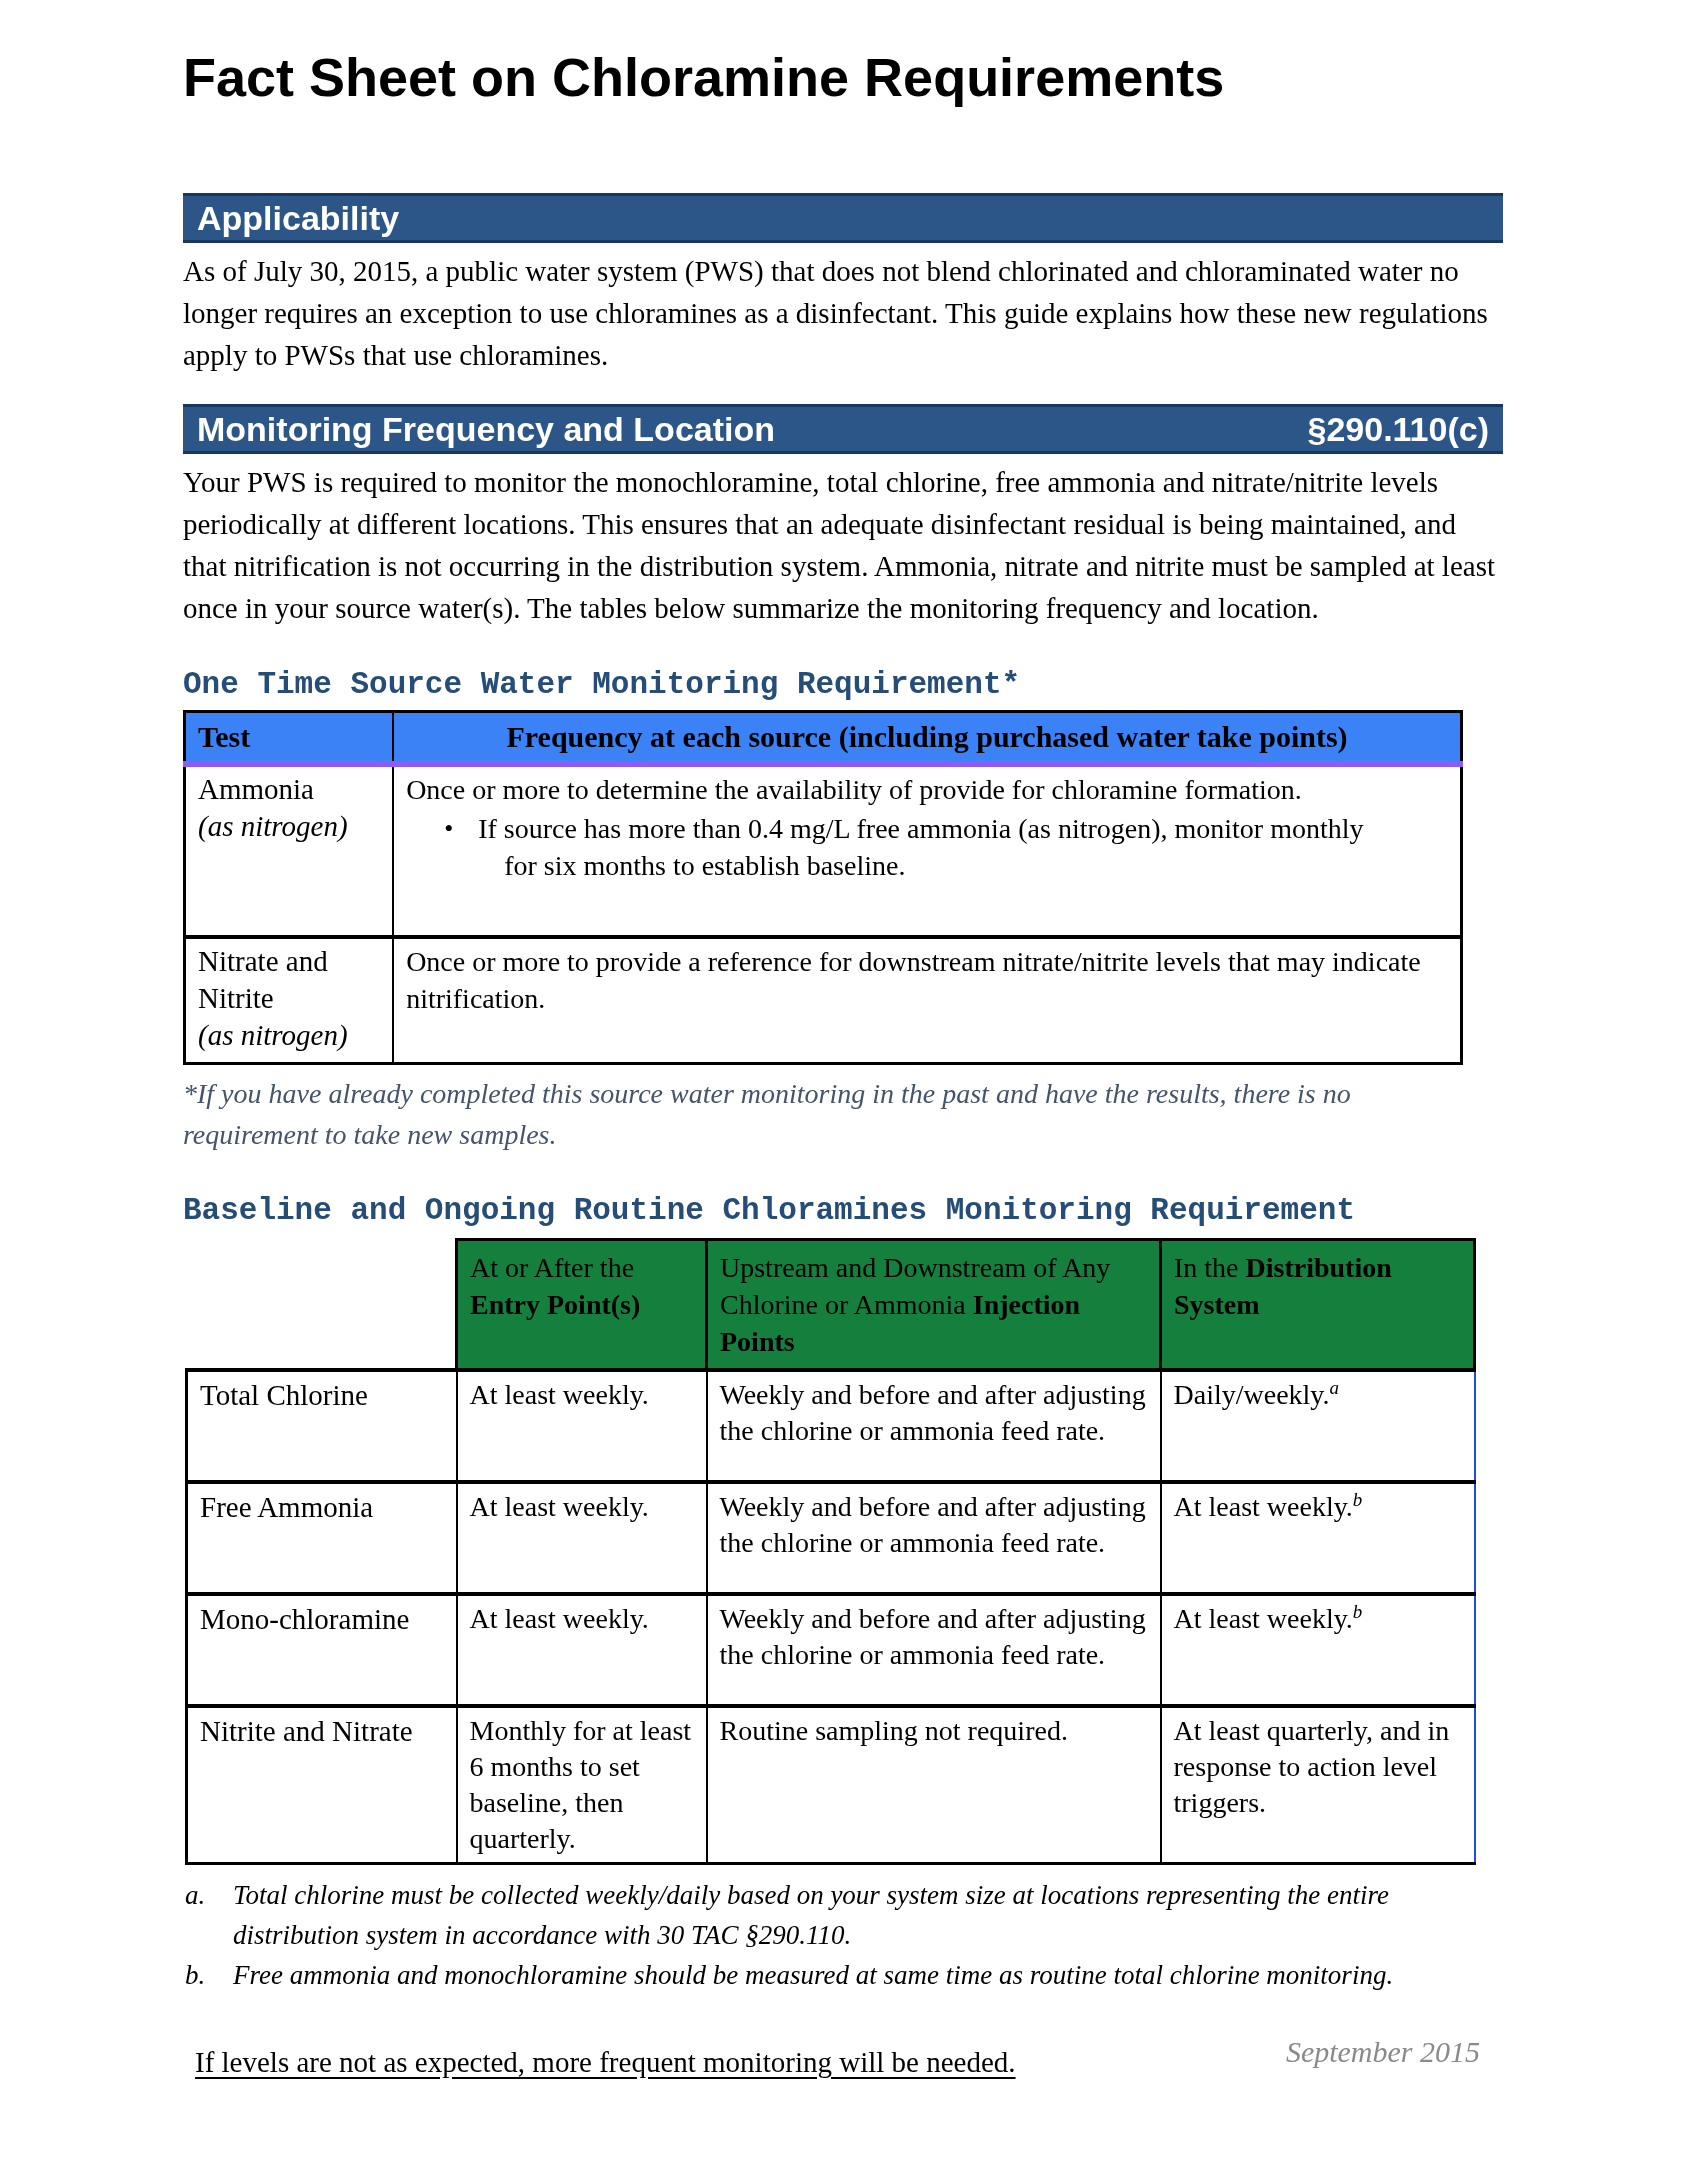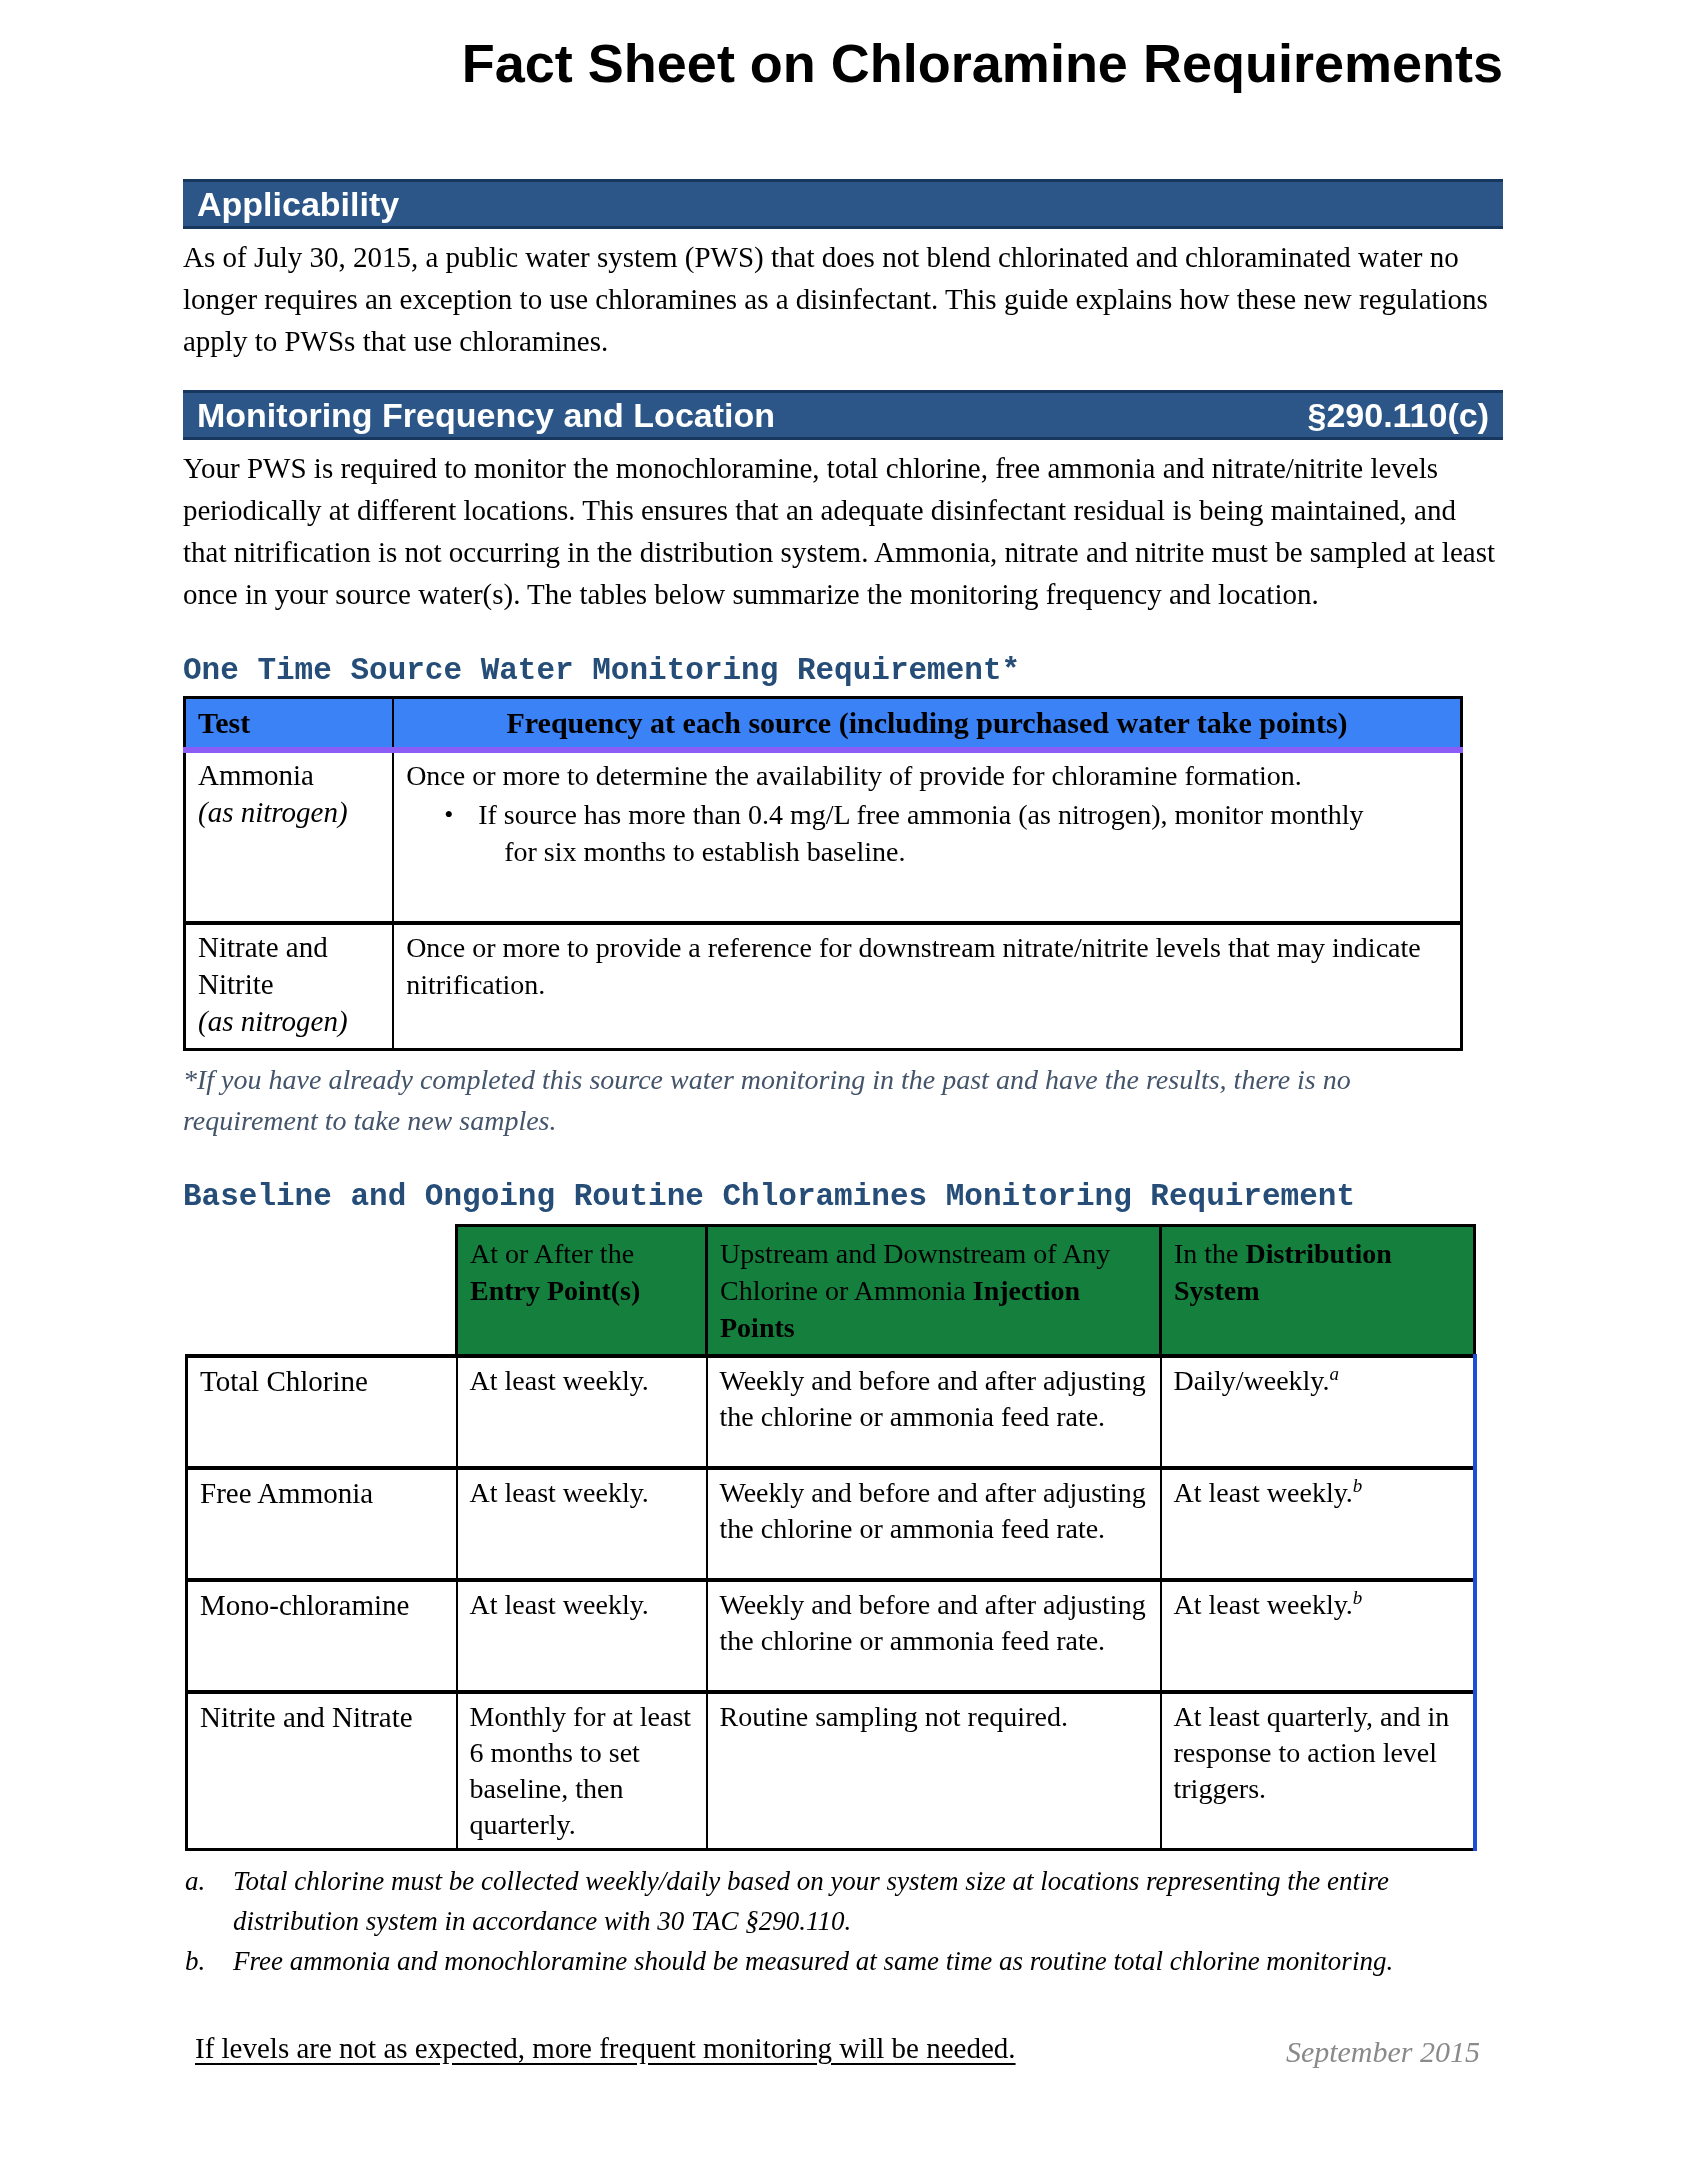--- a/index.html
+++ b/index.html
@@ -3,21 +3,21 @@
 <meta charset="utf-8">
 <style>
   html,body{margin:0;padding:0;background:#ffffff;}
   .page{
     position:relative;width:1683px;height:2178px;background:#ffffff;
     font-family:"Liberation Serif","DejaVu Serif",serif;color:#000;overflow:hidden;
   }
   .content{position:absolute;left:183px;top:0;width:1320px;}
 
   .doc-title{
-    margin-top:32px;text-align:right;
+    margin-top:46px;text-align:left;
     font-family:"Liberation Sans","DejaVu Sans",sans-serif;
     font-weight:700;font-size:54px;letter-spacing:0px;color:#000;
   }
 
   .section-banner{
     margin-top:85px;background:#2b5687;
     border-top:3px solid #17375e;border-bottom:3px solid #17375e;
     color:#ffffff;font-family:"Liberation Sans","DejaVu Sans",sans-serif;
     font-weight:700;font-size:34px;line-height:42px;
     padding:1px 14px;display:flex;justify-content:space-between;align-items:center;
@@ -60,21 +60,21 @@
   .t2 td.blank{border:none;background:none;}
   .t2 tr.hdr td.h{
     background:#15803d;border:3px solid #000;
     font-size:28px;line-height:37px;padding:8px 12px;height:123px;
   }
   .t2 tr.body td{
     border:2px solid #000;border-top:4px solid #000;
     font-size:28px;line-height:36px;padding:5px 12px;height:112px;
   }
   .t2 tr.body td.rowlabel{font-size:29px;border-left:3px solid #000;}
-  .t2 tr.body td:last-child{border-right:4px solid #1d4ed8;}
+  .t2 tr.body td:last-child{border-right:2px solid #1d4ed8;}
   .t2 tr.last td{border-bottom:3px solid #000;height:141px;}
   .t2 b{font-weight:700;}
   sup.fnref{font-style:italic;font-size:19px;vertical-align:super;line-height:0;}
 
   .fn-list{margin-top:10px;font-style:italic;font-size:27px;line-height:40px;color:#000;}
   .fn{display:flex;}
   .fn-marker{flex:none;width:48px;padding-left:2px;}
   .fn-text{width:1168px;}
 
   .closing-note{

